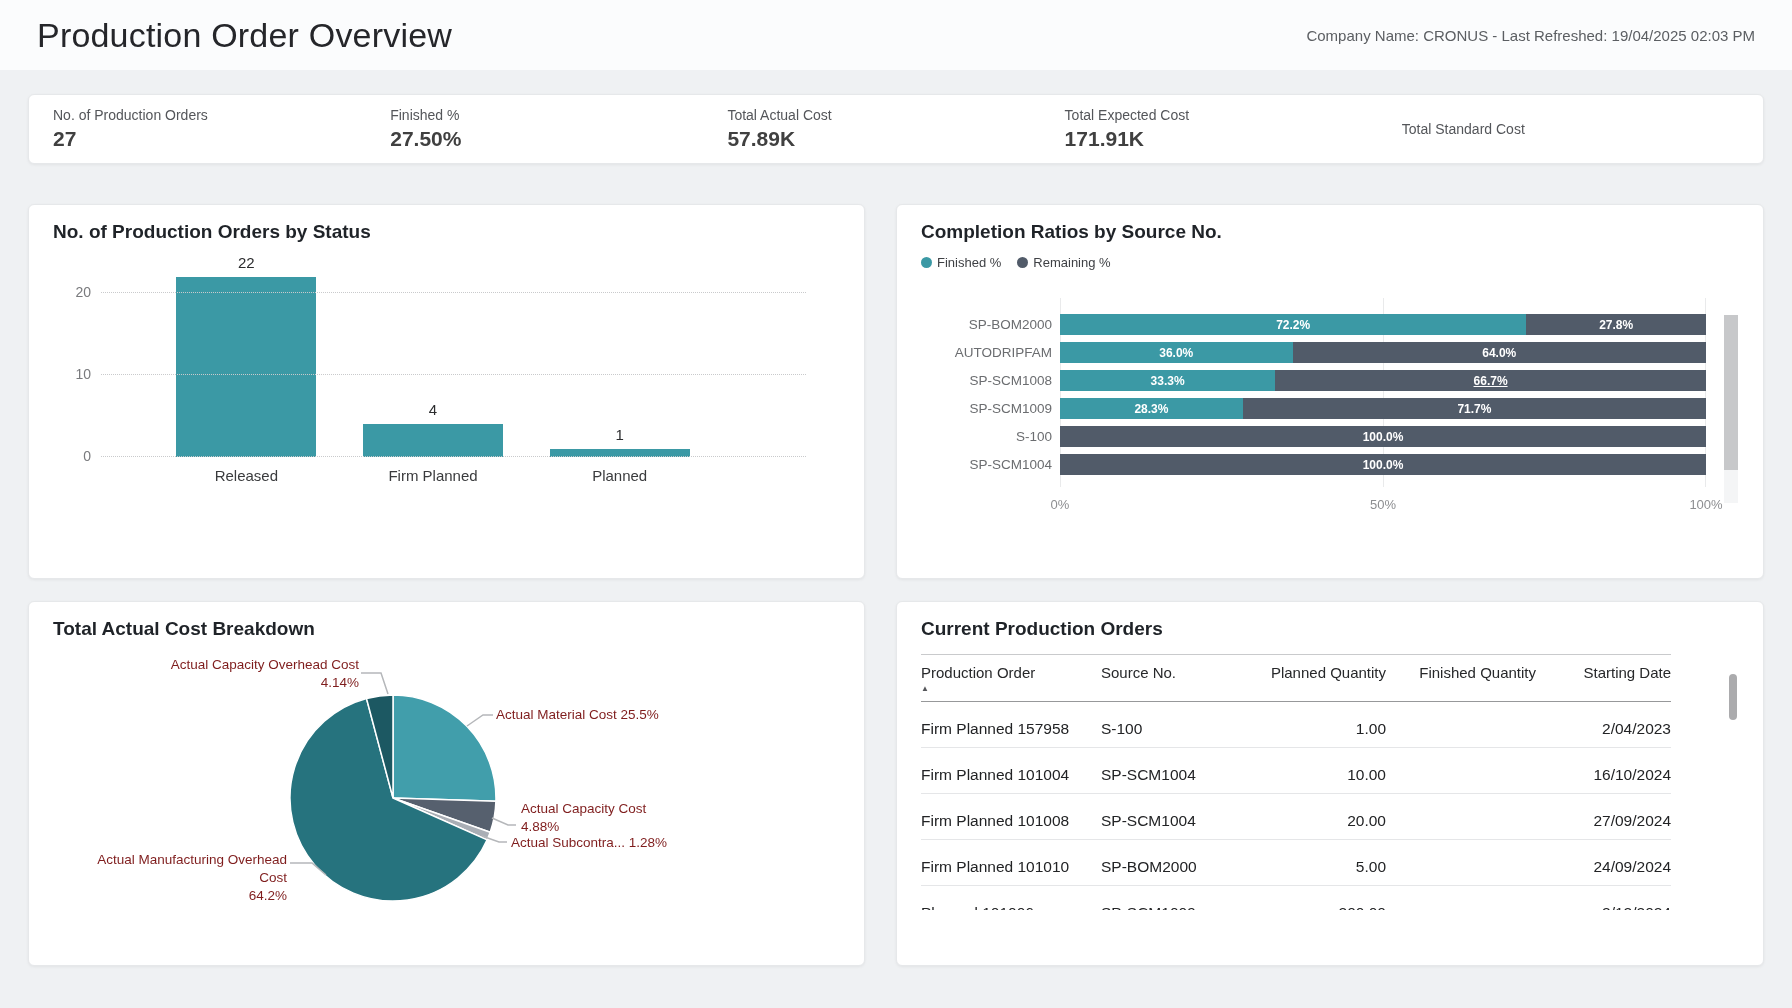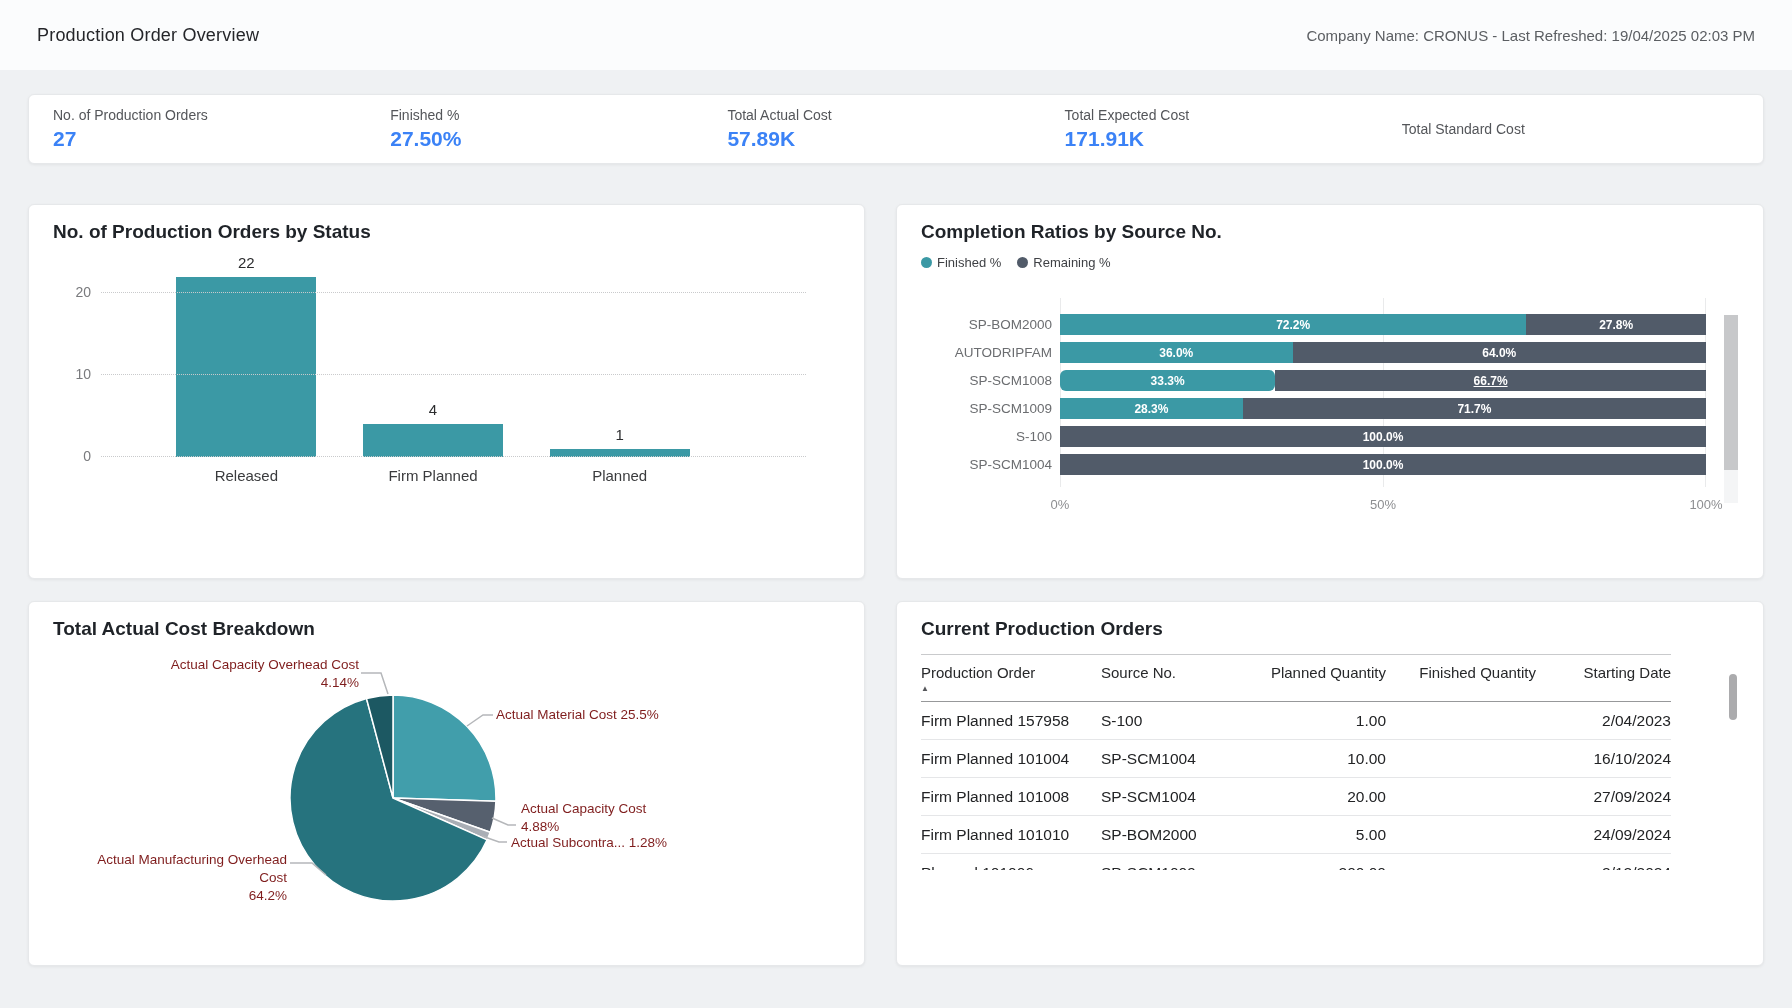--- a/index.html
+++ b/index.html
@@ -1,32 +1,32 @@
 <!DOCTYPE html>
 <html><head>
 <meta charset="utf-8">
 <style>
   * { margin:0; padding:0; box-sizing:border-box; }
   html,body { width:1792px; height:1008px; overflow:hidden;
     font-family:"Liberation Sans", sans-serif; background:#eff1f3; color:#252423; }
 
   .topbar { height:70px; background:#fbfcfd; display:flex; align-items:center;
     justify-content:space-between; padding:0 37px; }
-  .page-title { font-size:18px; font-weight:400; color:#25262a; letter-spacing:.2px; }
+  .page-title { font-size:34px; font-weight:400; color:#25262a; letter-spacing:.2px; }
   .meta { font-size:15px; color:#5b5e62; }
 
   .page { padding:0 28px; }
 
   .card { background:#fff; border:1px solid #e6e8ea; border-radius:6px;
     box-shadow:0 1px 3px rgba(0,0,0,.06); }
 
   .kpi-card { margin-top:24px; height:70px; display:flex; align-items:center; padding:0 24px; }
   .kpi { flex:1; }
   .kpi-label { font-size:14px; color:#54565a; }
-  .kpi-value { font-size:21px; font-weight:bold; color:#3b82f6; margin-top:4px; }
+  .kpi-value { font-size:21px; font-weight:bold; color:#404040; margin-top:4px; }
 
   .row2 { display:grid; grid-template-columns:837px 1fr; column-gap:31px; margin-top:40px; height:375px; }
   .row3 { display:grid; grid-template-columns:837px 1fr; column-gap:31px; margin-top:22px; height:365px; }
   .panel { position:relative; padding:16px 24px 0; height:100%; overflow:hidden; }
   .panel-title { font-size:19px; font-weight:bold; color:#1f2328; }
 
   
   .col-plot { position:relative; height:200px; margin:14px 34px 0 48px; }
   .gridline { position:absolute; left:0; right:0; height:0; border-top:1.5px dotted #c9cacc; }
   .ytick { position:absolute; left:-44px; top:-9px; width:34px; text-align:right;
@@ -58,21 +58,21 @@
   .vthumb { position:absolute; top:0; left:0; right:0; height:155px; background:#c7c8ca; }
 
   
   #pie-area { position:relative; height:300px; margin-top:8px; }
   #pie-svg { position:absolute; left:234px; top:44px; }
   #pie-lines { position:absolute; inset:0; width:100%; height:100%; pointer-events:none; }
   .callout { position:absolute; font-size:13.5px; color:#7f1d1d; line-height:1.35; }
 
   
   .twrap { margin-top:14px; width:750px; }
-  .tgrid { display:grid; grid-template-columns:180px 150px 135px 150px 1fr; }
+  .tgrid { display:grid; grid-template-columns:180px 150px 135px 150px 1fr;margin-top:8px; }
   .thead { border-top:1px solid #c9cacc; border-bottom:1px solid #97989a; padding:9px 0 8px; }
   .th { font-size:15px; color:#27282a; }
   .sort-asc { display:block; font-size:8px; color:#55565a; margin-top:3px; }
   .trow { height:38px; align-items:center; border-bottom:1px solid #e5e6e8; font-size:15.5px; color:#222325; }
   .trow.clipped { height:16px; overflow:hidden; border-bottom:none; }
   .trow.clipped .td { line-height:38px; height:38px; }
   .al-left { text-align:left; }
   .al-right { text-align:right; }
   .total { height:42px; display:grid; align-items:center; border-top:2px solid #404144;
     border-bottom:2px solid #404144; font-weight:bold; font-size:16px; }
@@ -175,21 +175,21 @@
             <div class="srow">
               <div class="slabel">AUTODRIPFAM</div>
               <div class="strack">
                 <div class="seg" style="width: 36%; background: rgb(59, 153, 165);">36.0%</div>
                 <div class="seg" style="width: 64%; background: rgb(81, 91, 105);">64.0%</div>
               </div>
             </div>
             <div class="srow">
               <div class="slabel">SP-SCM1008</div>
               <div class="strack">
-                <div class="seg" style="width: 33.3%; background: rgb(59, 153, 165); border-radius: 6px;">33.3%</div>
+                <div class="seg" style="width: 33.3%; background: rgb(59, 153, 165);">33.3%</div>
                 <div class="seg" style="width: 66.7%; background: rgb(81, 91, 105); text-decoration: underline;">66.7%</div>
               </div>
             </div>
             <div class="srow">
               <div class="slabel">SP-SCM1009</div>
               <div class="strack">
                 <div class="seg" style="width: 28.3%; background: rgb(59, 153, 165);">28.3%</div>
                 <div class="seg" style="width: 71.7%; background: rgb(81, 91, 105);">71.7%</div>
               </div>
             </div>

